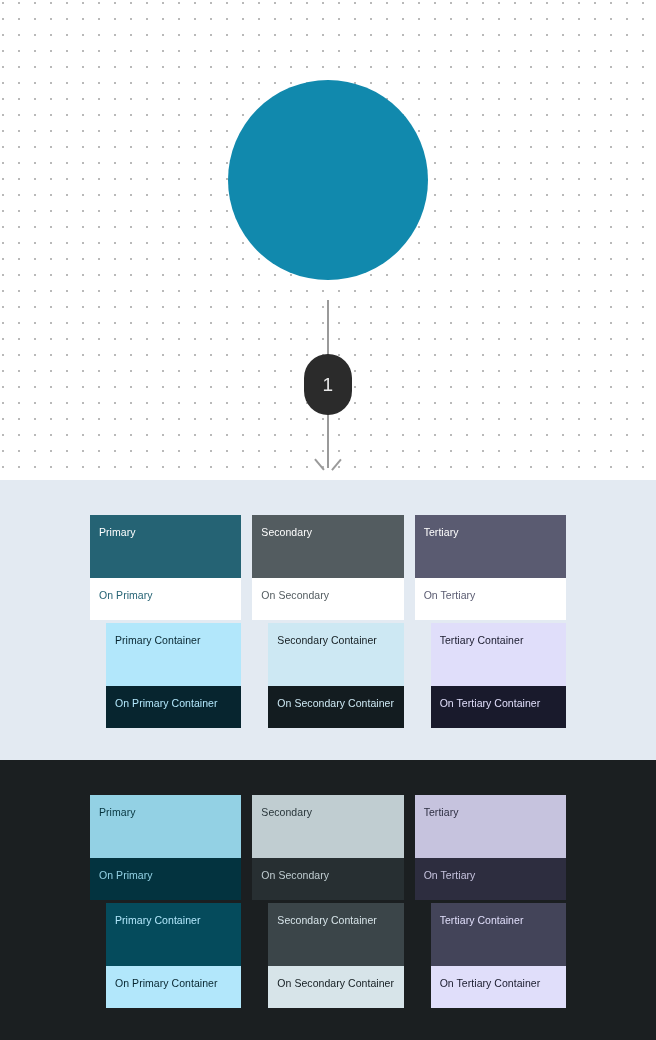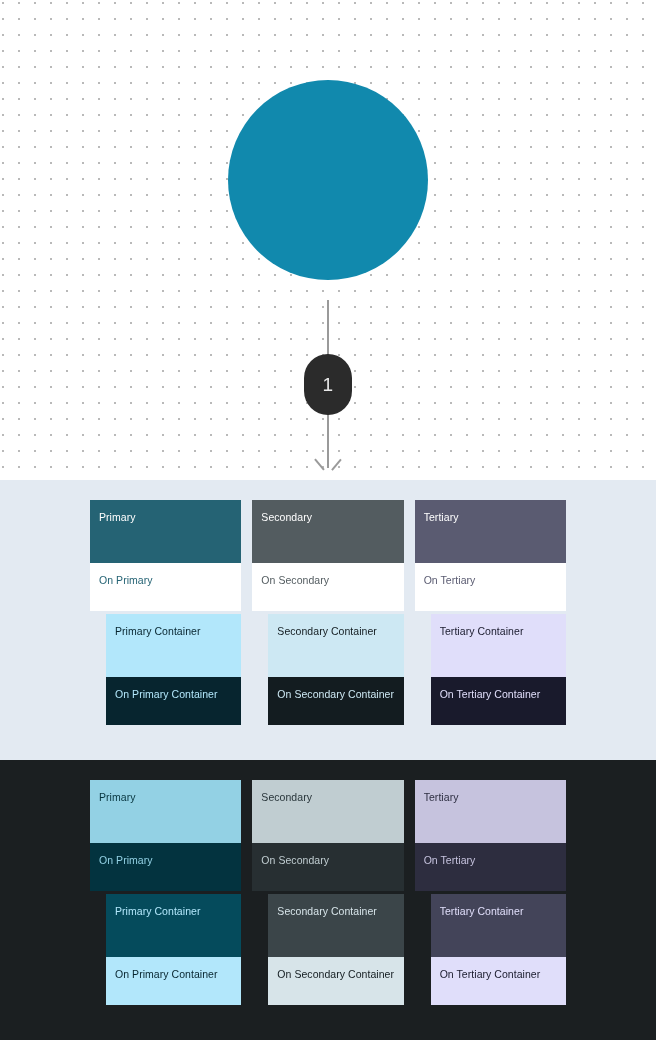--- a/index.html
+++ b/index.html
@@ -119,21 +119,21 @@
   }
   .palette-section.dark {
     top: 760px;
     height: 280px;
     background: #1b1f21;
   }
 
   .swatch-grid {
     position: absolute;
     left: 90px;
-    top: 20px;
+    top: 35px;
     width: 476px;
     display: flex;
     gap: 11px;
   }
 
   .swatch-col {
     width: 156.66px;
     display: flex;
     flex-direction: column;
   }
@@ -153,21 +153,21 @@
     font-size: 10.5px;
     line-height: 13px;
     letter-spacing: 0.05px;
     white-space: nowrap;
     overflow: hidden;
   }
   .swatch.tone {
     height: 63px;
   }
   .swatch.on-tone {
-    height: 48px;
+    height: 42px;
   }
 </style>
 </head>
 <body>
 
 <div id="page">
 
   <div class="canvas-section">
 
     <div class="source-circle" style="background: rgb(17, 137, 173);"></div>

